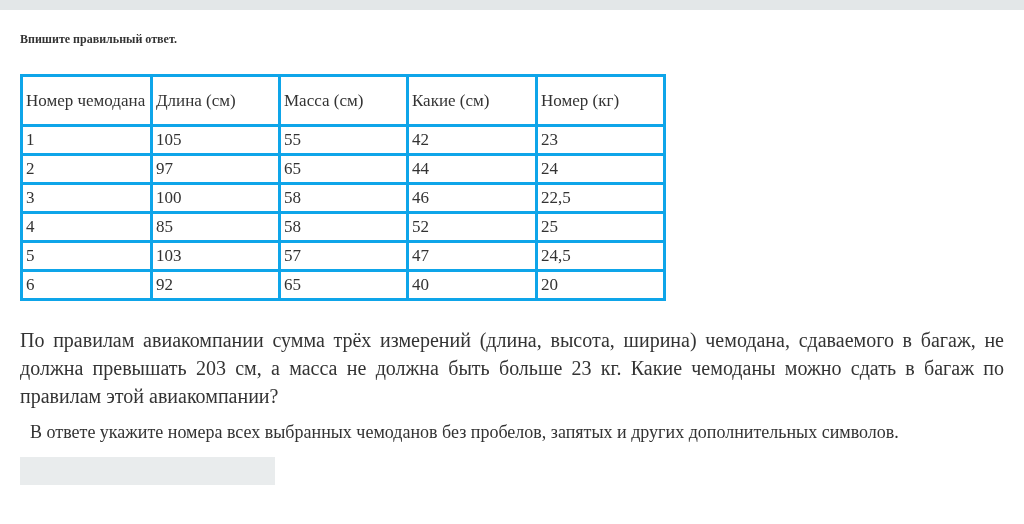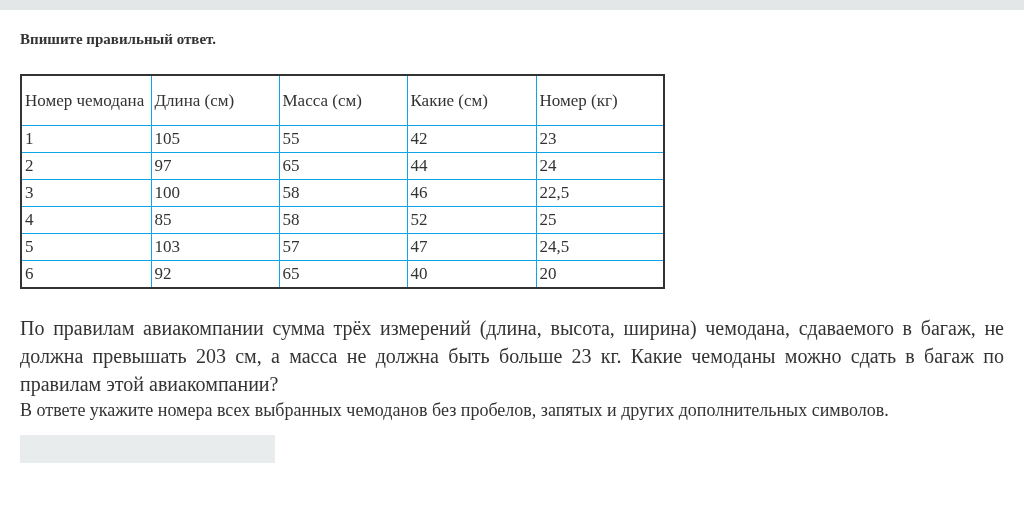--- a/index.html
+++ b/index.html
@@ -14,38 +14,38 @@
   .topbar {
     position: absolute; top: 0; left: 0;
     width: 1024px; height: 10px;
     background: #e3e7e8;
   }
   .content {
     position: absolute; top: 10px; left: 0;
     width: 1024px; padding: 0 20px;
   }
   .title {
-    font-size: 15px; font-weight: bold;
+    font-size: 12px; font-weight: bold;
     line-height: 22px;
     margin: 18px 0 0 0;
   }
   .intro {
     font-size: 18px; line-height: 22px;
     margin: 18px 0 0 0;
   }
   table.suitcases {
     border-collapse: collapse;
     table-layout: fixed;
     width: 643px;
     margin-top: 24px;
     border: 2px solid #333333;
     font-size: 17px;
   }
   table.suitcases th, table.suitcases td {
-    border: 1px solid #0ea5e9;
+    border: 3px solid #0ea5e9;
     font-weight: normal;
     text-align: left;
     padding: 0 3px;
     overflow: hidden;
   }
   table.suitcases thead th {
     height: 50px;
     vertical-align: middle;
     line-height: 21px;
   }
@@ -53,21 +53,21 @@
     height: 26px;
     line-height: 26px;
   }
   .question {
     font-size: 20px; line-height: 28px;
     text-align: justify;
     margin: 25px 0 0 0;
   }
   .instruction {
     font-size: 18px; line-height: 24px;
-    margin: 0;
+    margin: 10px;
     font-family: Liberation Serif, serif;
   }
   .answer-box {
     display: block;
     margin-top: 13px;
     width: 255px; height: 28px;
     background: #e9eced;
     border: none; outline: none;
     font-family: inherit;
     font-size: 16px;

